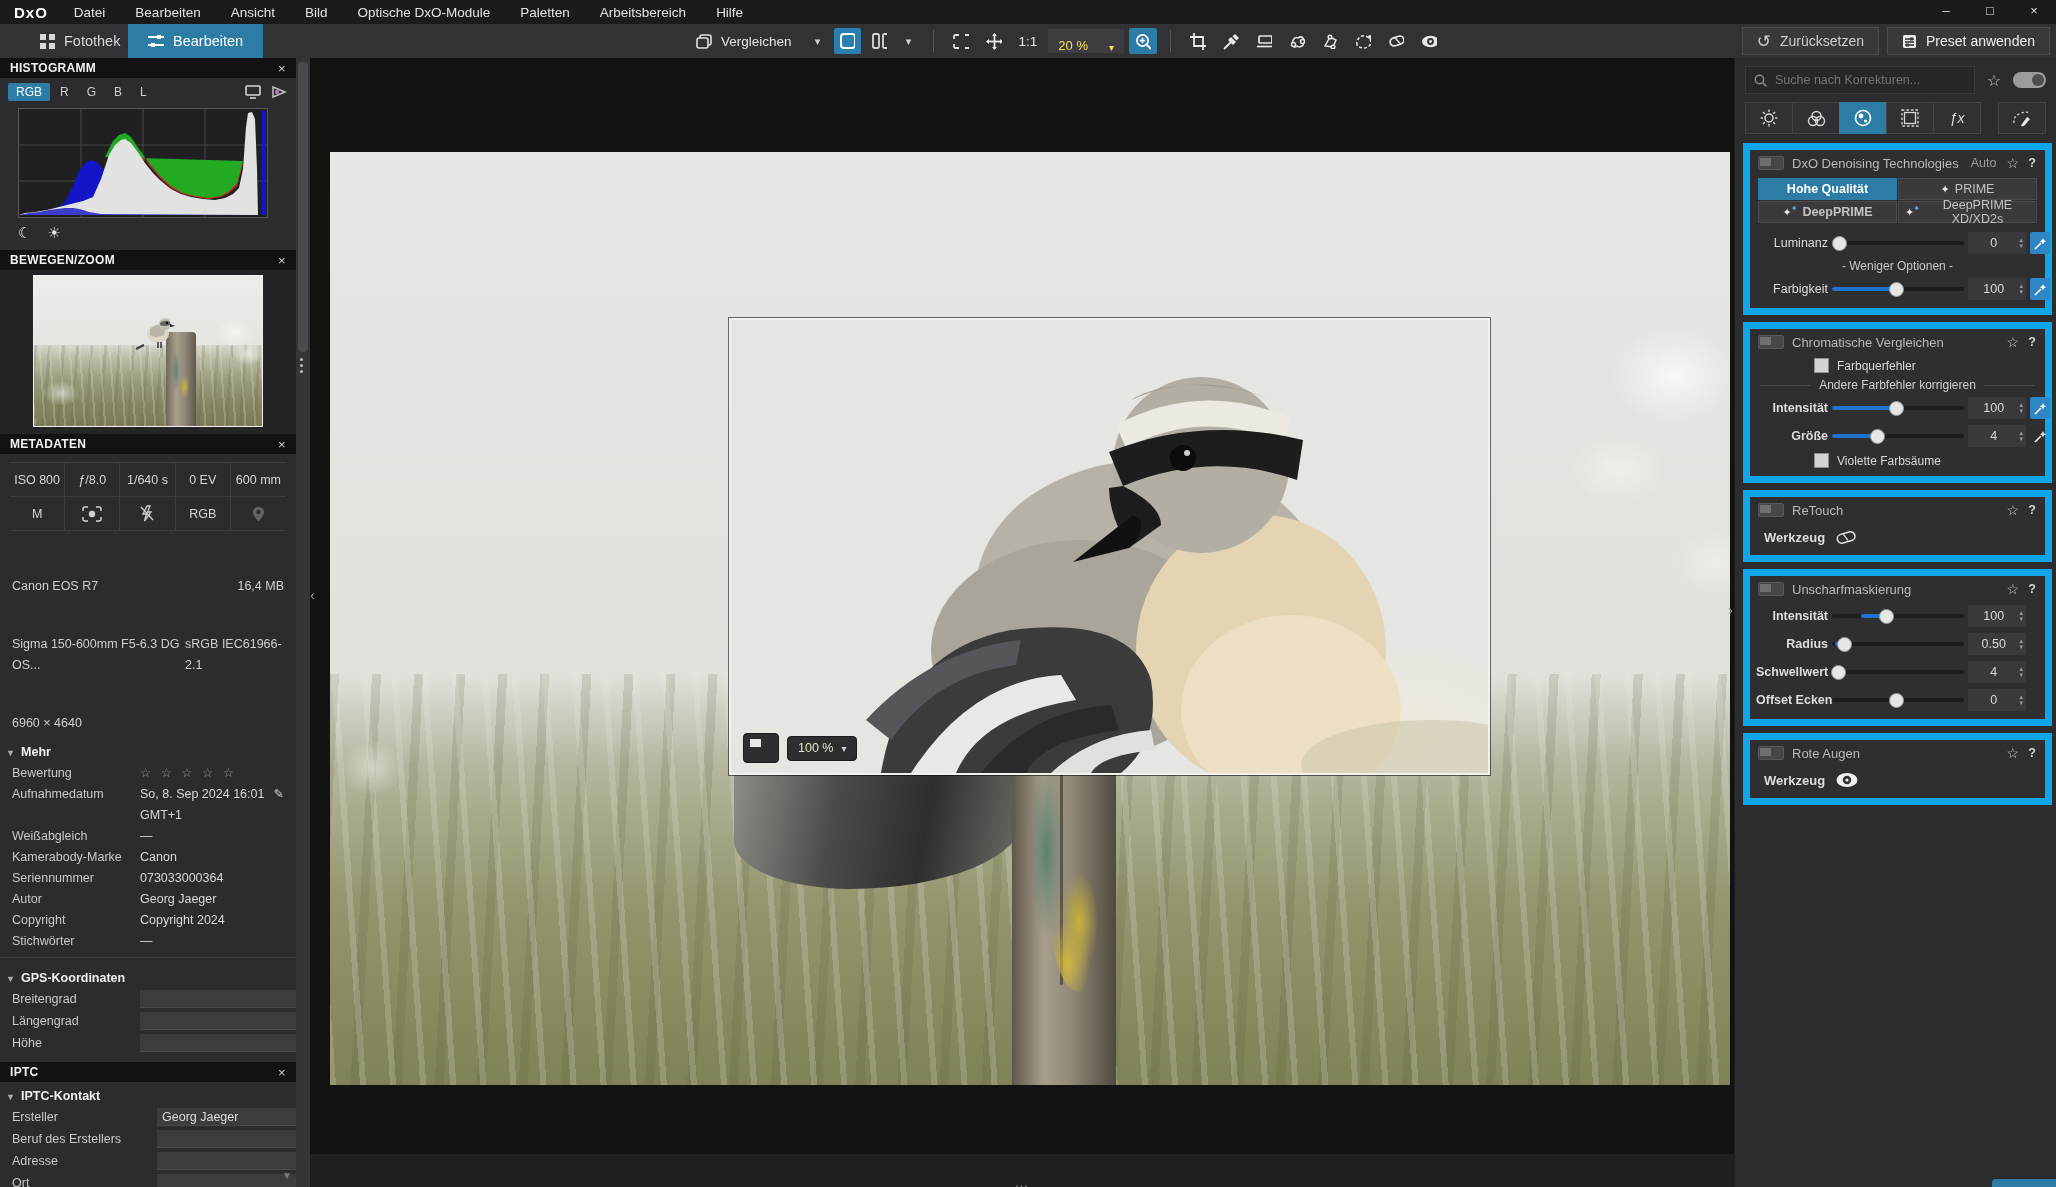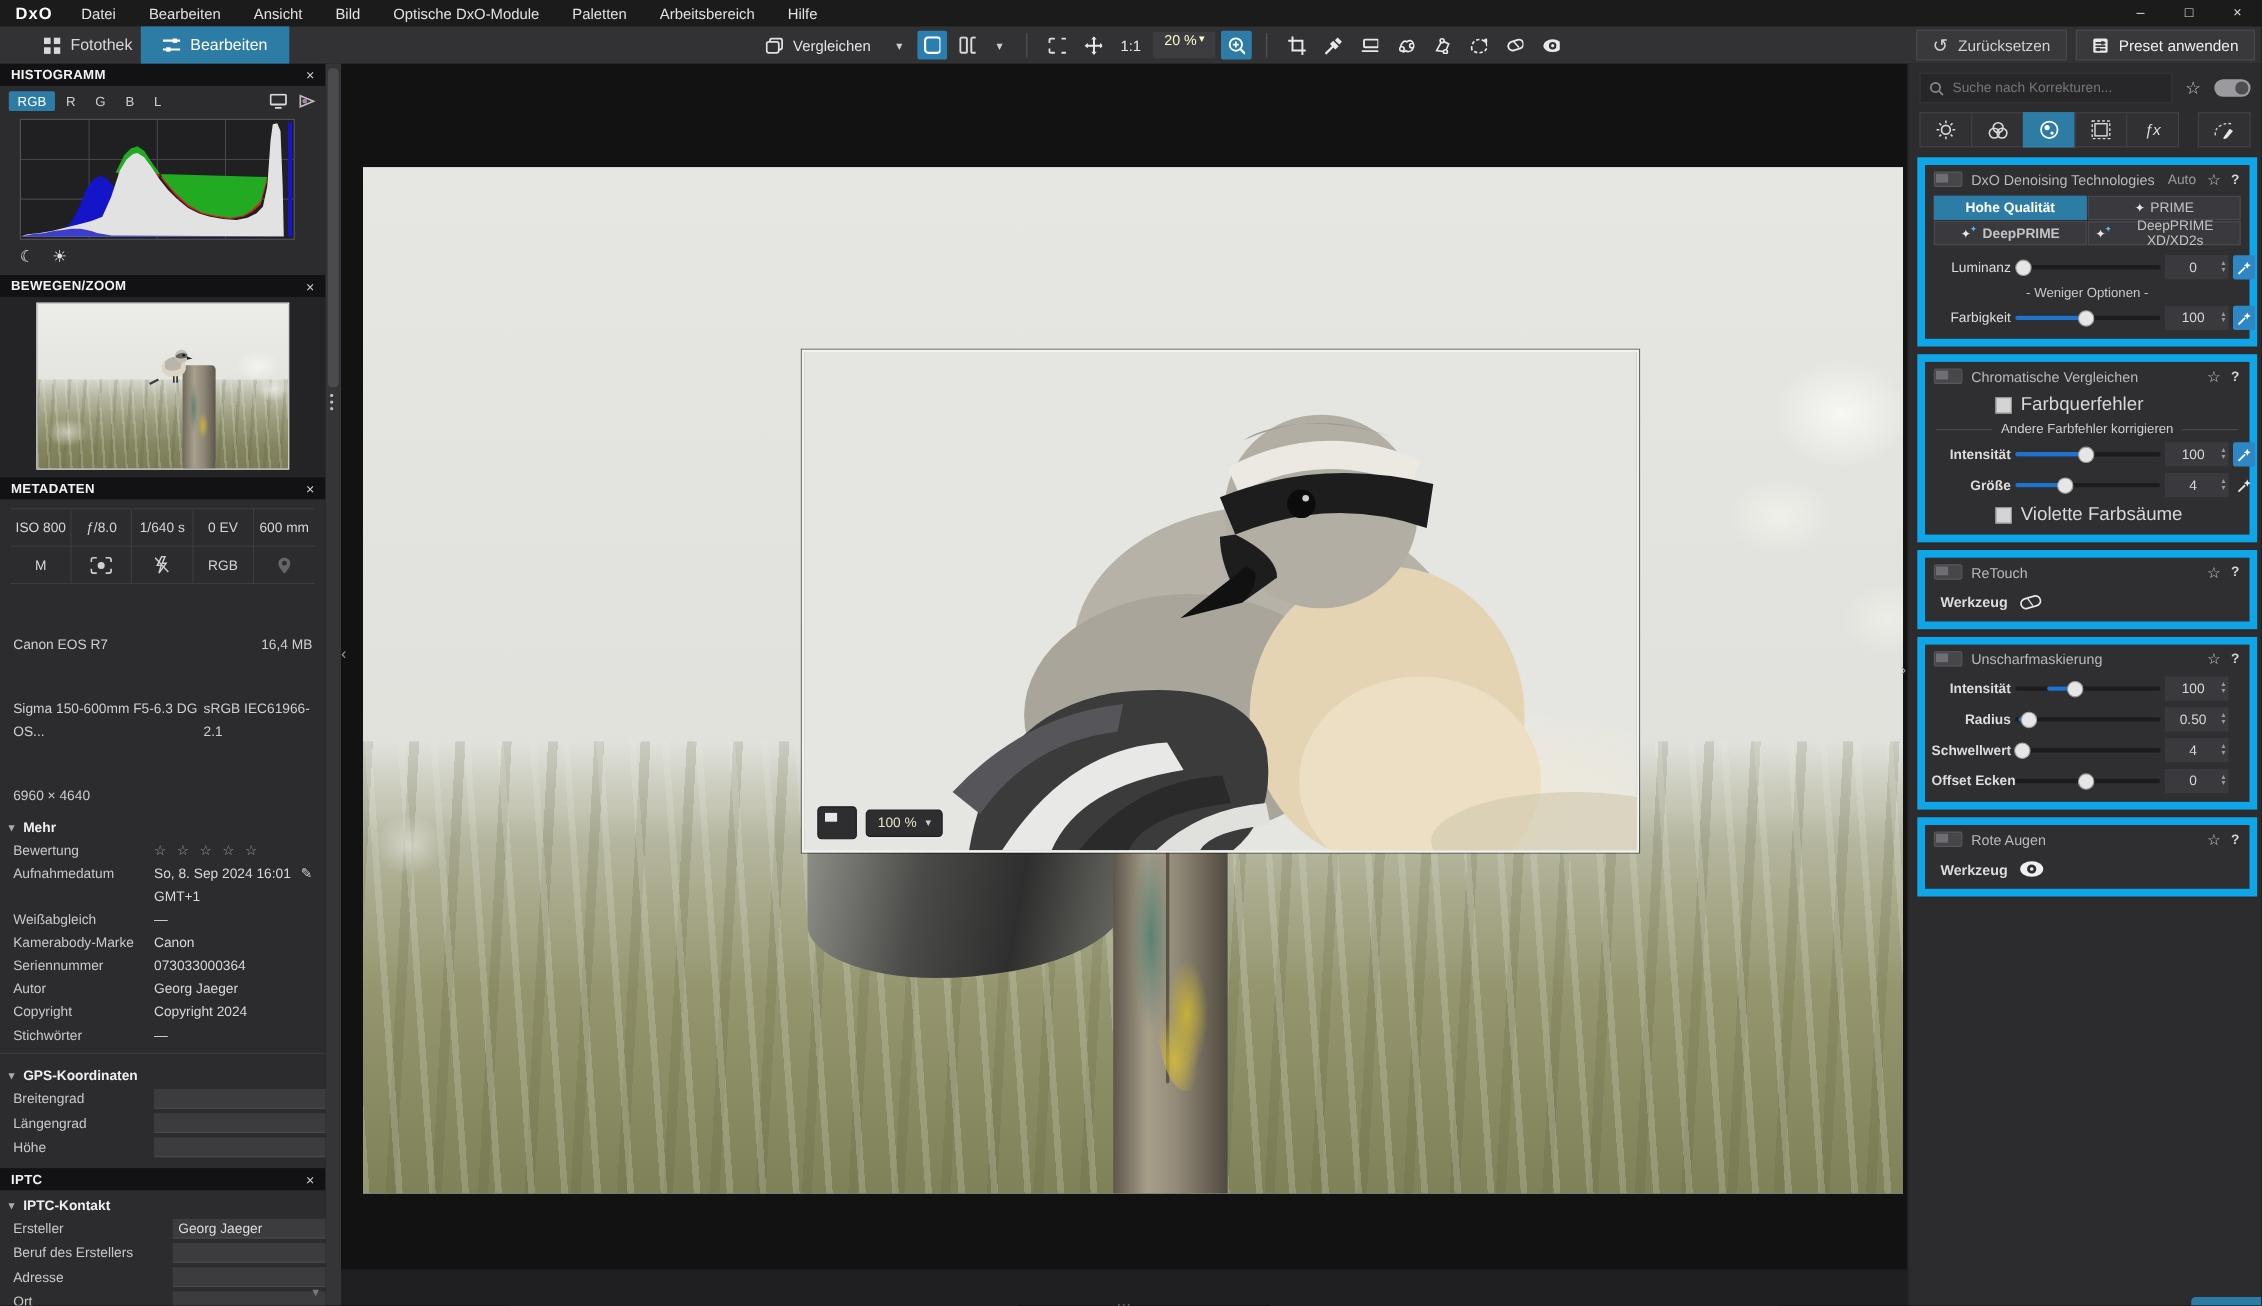--- a/index.html
+++ b/index.html
@@ -18,21 +18,21 @@
   .tb-center{position:absolute;left:686px;top:0;height:34px;display:flex;align-items:center;gap:5px;}
   .tb-right{position:absolute;right:6px;top:3px;height:28px;display:flex;gap:8px;}
   .tbtn{display:flex;align-items:center;gap:8px;height:26px;padding:0 10px;background:transparent;border:none;color:#e3e3e3;font-size:13.5px;font-family:inherit;}
   .arrowbtn{width:22px;height:26px;display:flex;align-items:center;justify-content:center;color:#cfcfcf;font-size:11px;}
   .vbtn{width:27px;height:26px;display:flex;align-items:center;justify-content:center;border-radius:2px;background:transparent;border:none;}
   .vbtn.active{background:#2b7fb0;}
   .sep{width:1px;height:22px;background:#55555a;margin:0 8px;}
   .ibtn{width:28px;height:26px;display:flex;align-items:center;justify-content:center;background:transparent;border:none;border-radius:2px;}
   .ibtn.blue{background:#2d7ca6;}
   .ratio{color:#e8e8e8;font-size:13.5px;padding:0 6px;}
-  .zsel{display:flex;align-items:flex-start;gap:2px;height:24px;padding:0 10px;background:#3d3d41;border:none;color:#fef9c3;font-size:13px;font-family:inherit;}
+  .zsel{display:flex;align-items:flex-end;gap:21px;height:24px;padding:0 10px;background:#3d3d41;border:none;color:#fde047;font-size:13px;font-family:inherit;}
   .bigbtn{display:flex;align-items:center;gap:9px;height:28px;padding:0 14px;background:#39393c;border:1px solid #4a4a4e;color:#cfcfcf;font-size:14px;font-family:inherit;}
   
   .left{position:absolute;left:0;top:58px;width:296px;bottom:0;background:#2c2c2e;overflow:hidden;}
   .lscroll{position:absolute;left:296px;top:58px;width:14px;bottom:0;background:#353538;}
   .lscroll .thumb{position:absolute;left:2px;top:4px;width:10px;height:290px;background:#4b4b4f;border-radius:4px;}
   .grip{position:absolute;left:300px;top:358px;display:flex;flex-direction:column;gap:3px;}
   .grip i{width:3px;height:3px;background:#bfbfbf;border-radius:50%;}
   .phead{height:20px;background:#121214;display:flex;align-items:center;justify-content:space-between;padding:0 10px;color:#f2f2f2;font-size:12px;font-weight:700;letter-spacing:.3px;}
   .phead .x{font-weight:400;color:#cfcfcf;font-size:13px;}
   .chanrow{display:flex;align-items:center;height:24px;padding:2px 8px;gap:2px;}
@@ -146,21 +146,21 @@
   .strack{position:relative;width:132px;height:12px;flex:none;}
   .strack:before{content:"";position:absolute;left:0;right:0;top:4px;height:4px;background:#1c1c1e;border-radius:2px;}
   .sfill{position:absolute;top:4px;height:4px;background:#1e73cd;border-radius:2px;}
   .sknob{position:absolute;top:-1px;width:13px;height:13px;border-radius:50%;background:#e6e6e6;border:1px solid #9a9a9a;margin-left:-6px;}
   .snum{width:58px;height:22px;background:#3a3a3e;display:flex;align-items:center;flex:none;}
   .snum .val{flex:1;text-align:center;color:#d8d8d8;font-size:12.5px;}
   .spin{display:flex;flex-direction:column;justify-content:center;line-height:6px;padding-right:3px;color:#9a9a9c;font-size:7px;}
   .wand{width:20px;height:22px;border-radius:2px;display:flex;align-items:center;justify-content:center;flex:none;}
   .wand.blue{background:#2e86c5;}
   .lessopt{text-align:center;color:#c9c9c9;font-size:12px;padding:2px 0;}
-  .cbrow{display:flex;align-items:center;gap:8px;padding:3px 0 3px 64px;color:#d8d8d8;font-size:17px;}
+  .cbrow{display:flex;align-items:center;gap:8px;padding:3px 0 3px 64px;color:#d8d8d8;font-size:12px;}
   .cb{width:13px;height:13px;background:#d4d4d4;border:1px solid #8f8f93;flex:none;}
   .casep{display:flex;align-items:center;gap:8px;color:#cfcfcf;font-size:12px;padding:2px 10px;}
   .casep:before,.casep:after{content:"";height:1px;background:#4a4a4e;flex:1;}
   .toolrow{display:flex;align-items:center;gap:10px;padding:6px 0 10px 14px;color:#dcdcdc;font-size:13px;font-weight:700;}
   .corner-blue{position:absolute;right:0;bottom:0;width:64px;height:8px;background:#2d7ca6;border-radius:4px 0 0 0;}
   svg{display:block;}
 </style>
 </head>
 <body>
 

